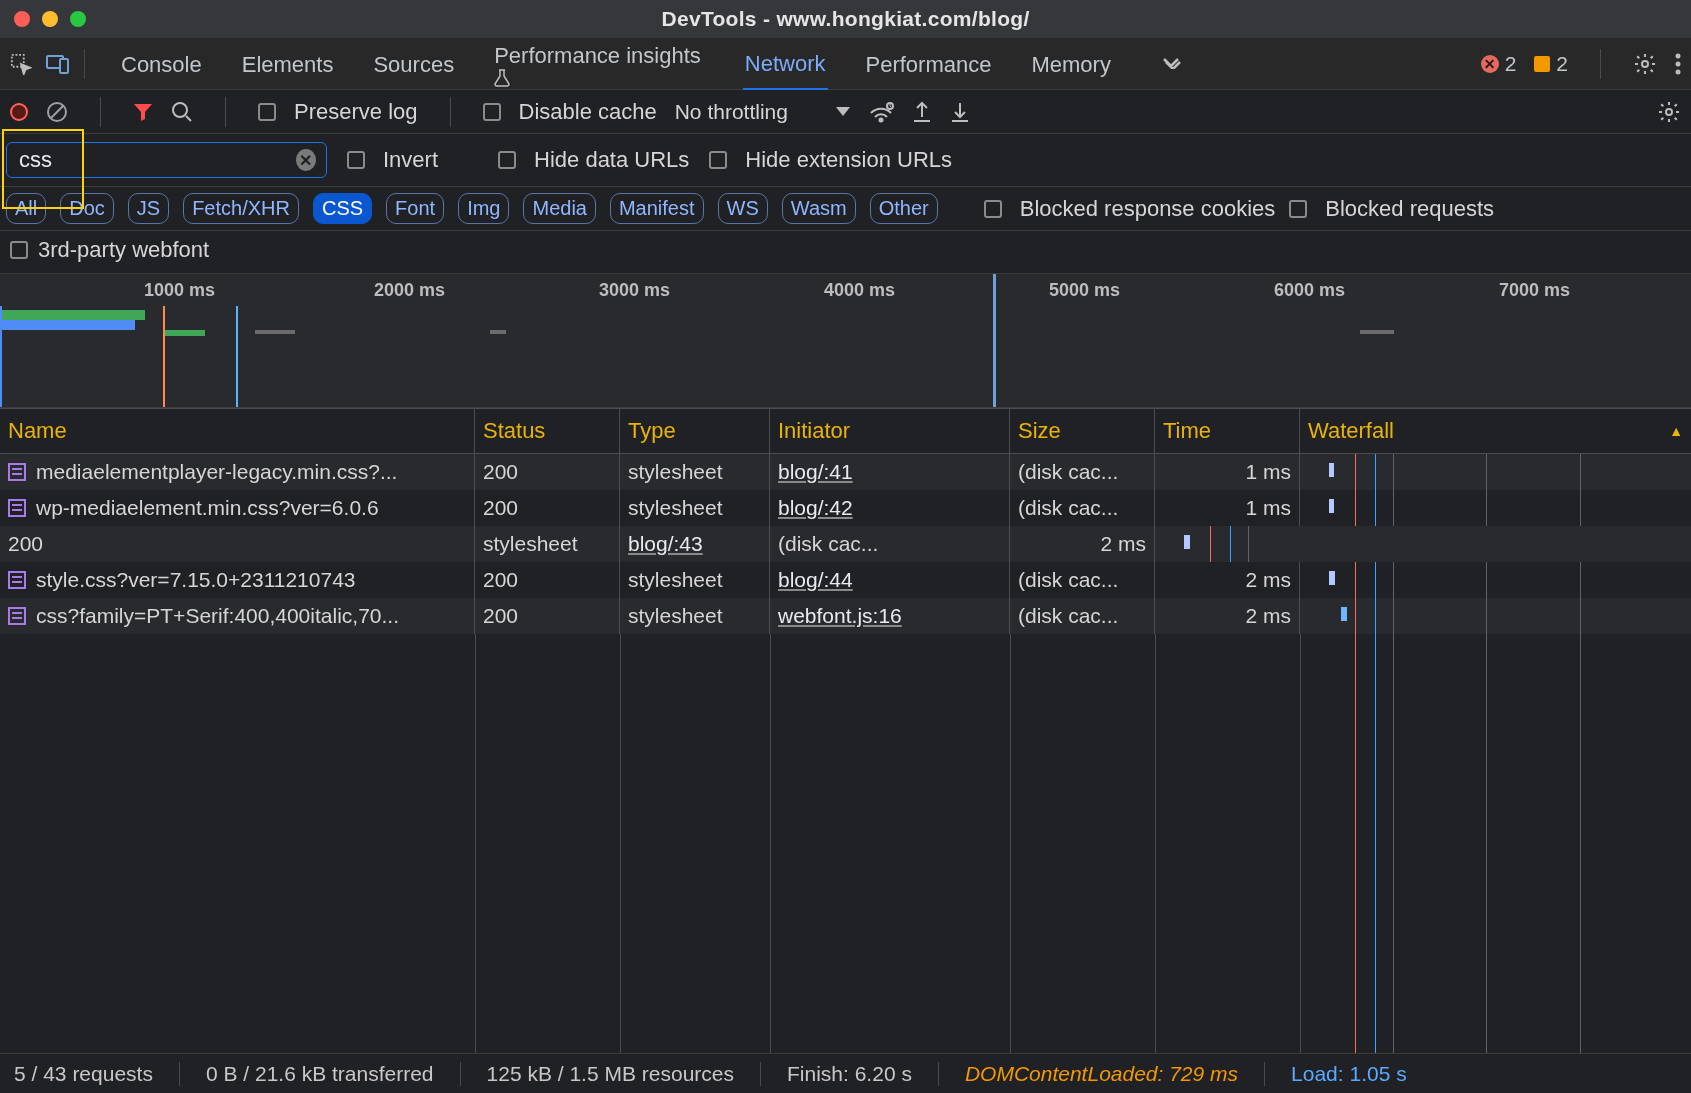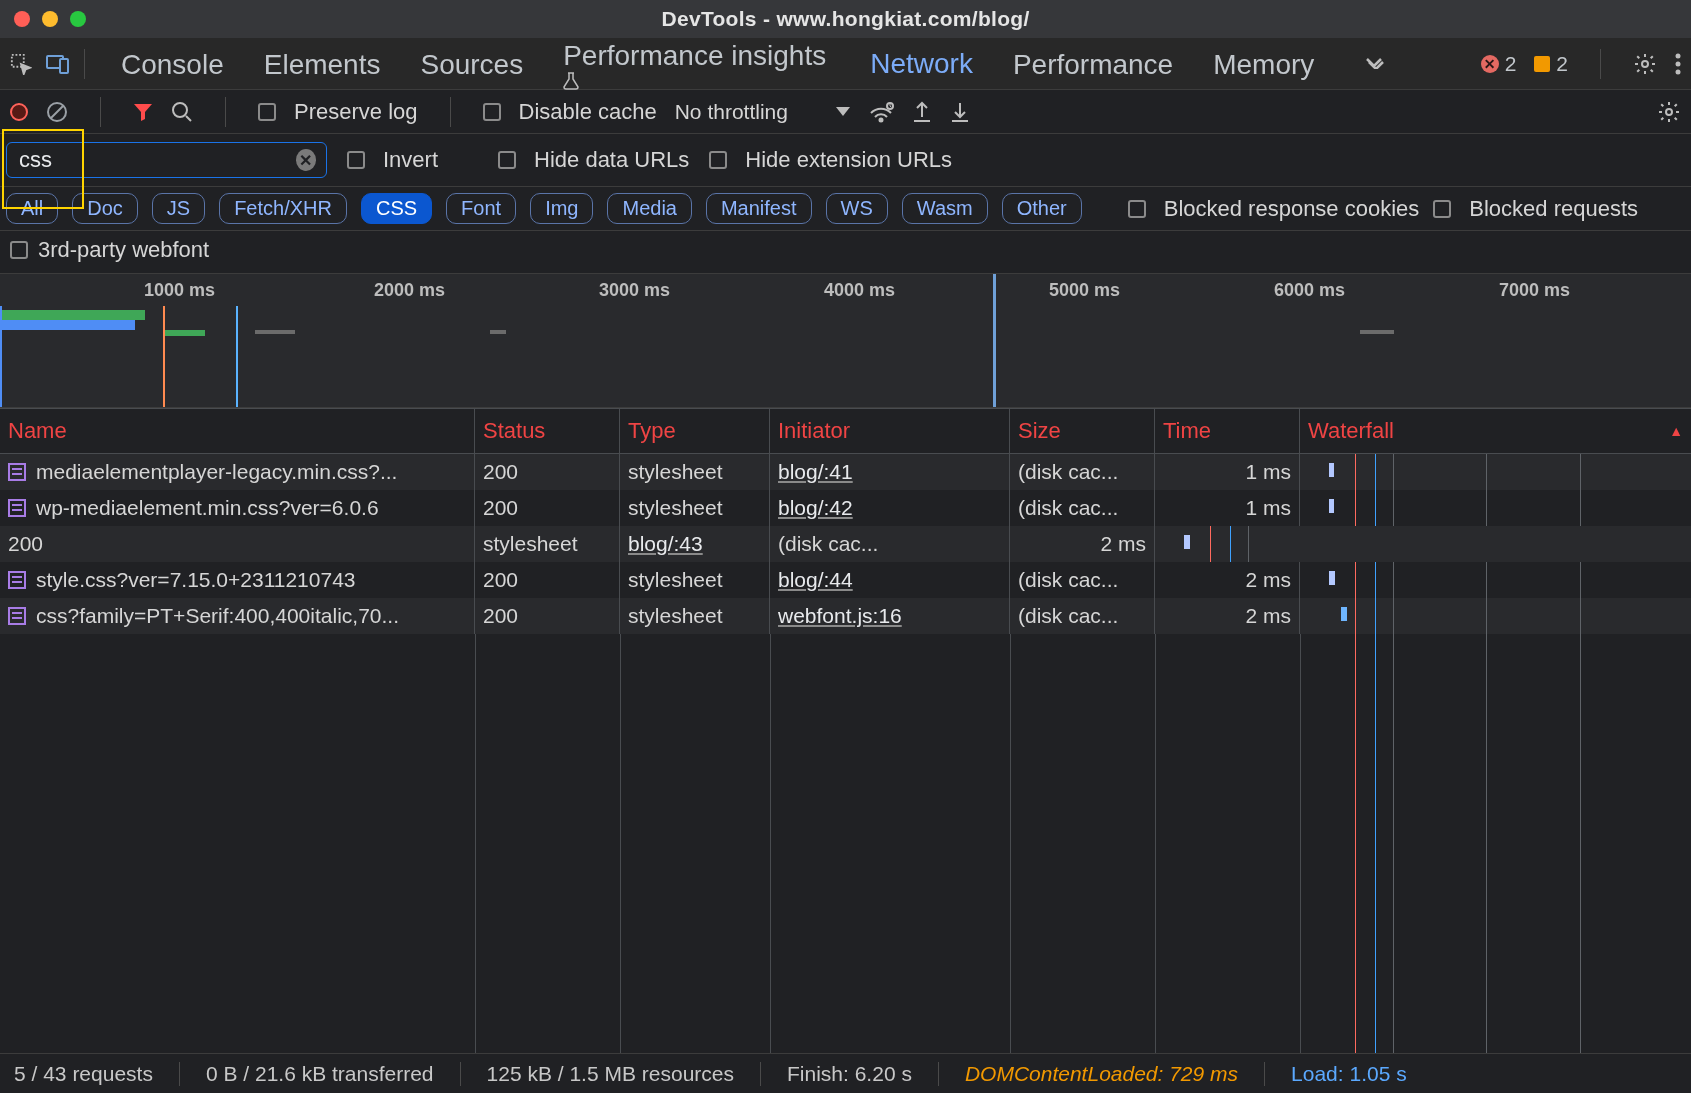--- a/index.html
+++ b/index.html
@@ -29,21 +29,21 @@
   .traffic{display:flex;gap:12px;margin-left:14px;}
   .dot{width:16px;height:16px;border-radius:50%;}
   .dot.red{background:#ff5f57;} .dot.yellow{background:#febc2e;} .dot.green{background:#28c840;}
   .title{position:absolute;left:0;right:0;text-align:center;color:#e5e5e5;font-size:21px;font-weight:600;letter-spacing:.3px;}
   
   .tabbar{height:52px;background:#282828;display:flex;align-items:center;border-bottom:1px solid var(--border2);padding:0 10px;}
   .tabbar .left-icons{display:flex;gap:14px;align-items:center;}
   .iconbtn{display:flex;align-items:center;justify-content:center;color:#9aa0a6;}
   .divider-v{width:1px;height:30px;background:#4a4a4a;margin:0 14px;}
   .tabs{display:flex;gap:36px;margin-left:20px;align-items:center;}
-  .tab{color:#c2c7cc;padding:13px 2px 11px;cursor:pointer;white-space:nowrap;font-size:28px;}
+  .tab{color:#c2c7cc;padding:13px 2px 11px;cursor:pointer;white-space:nowrap;font-size:22px;}
   .tab.active{color:var(--blue);border-bottom:2px solid var(--blue-bright);}
   .tab .beaker{margin-left:4px;}
   .tabbar .right{margin-left:auto;display:flex;align-items:center;gap:18px;}
   .badge-group{display:flex;align-items:center;gap:6px;color:#c2c7cc;}
   .err-icon{width:18px;height:18px;border-radius:50%;background:#e46962;display:inline-flex;align-items:center;justify-content:center;color:#281616;font-weight:bold;font-size:14px;}
   .warn-icon{width:16px;height:16px;background:#f29900;display:inline-block;border-radius:2px;}
   
   .toolbar{height:44px;background:var(--bg);display:flex;align-items:center;padding:0 10px;border-bottom:1px solid var(--border2);gap:18px;}
   .rec{width:18px;height:18px;border-radius:50%;border:2px solid #ff625a;background:#571a15;}
   .chk{appearance:none;width:18px;height:18px;border:2px solid #8b8b8b;border-radius:3px;background:transparent;margin:0;}
@@ -52,36 +52,36 @@
   .throttling{display:flex;align-items:center;gap:10px;color:#d6d6d6;}
   .triangle-down{width:0;height:0;border-left:7px solid transparent;border-right:7px solid transparent;border-top:9px solid #bdbdbd;}
   
   .filterbar{background:var(--bg);display:flex;align-items:center;padding:8px 10px 8px 6px;gap:20px;border-bottom:1px solid var(--border2);position:relative;}
   .filterbox{position:relative;width:321px;height:36px;border:1px solid #1a73e8;border-radius:6px;background:#202124;display:flex;align-items:center;padding:0 10px;}
   .filterbox input{background:transparent;border:none;outline:none;color:#e8eaed;font-size:22px;width:100%;}
   .clear-x{width:22px;height:22px;border-radius:50%;background:#7a7a7a;color:#202124;display:flex;align-items:center;justify-content:center;font-size:16px;font-weight:bold;cursor:pointer;}
   .highlight-box{position:absolute;left:2px;top:129px;width:82px;height:80px;border:2px solid #ffd400;pointer-events:none;}
   
   .chipsbar{background:var(--bg);display:flex;align-items:center;padding:6px 10px 6px 6px;gap:14px;border-bottom:1px solid var(--border2);flex-wrap:wrap;}
-  .chip{border:1px solid #5a74a8;color:#8fb6ff;background:transparent;border-radius:10px;padding:3px 14px;font-size:20px;cursor:pointer;white-space:nowrap;}
+  .chip{border:1px solid #5a74a8;color:#8fb6ff;background:transparent;border-radius:10px;padding:3px 8px;font-size:20px;cursor:pointer;white-space:nowrap;}
   .chip.active{background:#0b57d0;color:#fff;border-color:#0b57d0;}
   
   .row3{background:var(--bg);padding:6px 10px 10px 10px;border-bottom:1px solid var(--border2);display:flex;align-items:center;gap:10px;}
   
   .timeline{height:134px;background:#292a2d;border-bottom:1px solid var(--border2);position:relative;overflow:hidden;}
   .ticks{position:absolute;top:0;left:0;right:0;height:32px;display:flex;color:#bdbdbd;font-size:18px;}
   .tick{position:absolute;top:6px;transform:translateX(-100%);font-weight:bold;}
   .bars-region{position:absolute;top:32px;left:0;right:0;bottom:0;}
   .vline{position:absolute;top:32px;bottom:0;width:2px;}
   .bar{position:absolute;height:10px;}
   
   .grid-wrap{flex:1;display:flex;flex-direction:column;min-height:0;border-top:1px solid var(--border);}
   .grid-head,.grid-row{display:grid;grid-template-columns:475px 145px 150px 240px 145px 145px 1fr;}
   .grid-head{background:var(--bg);border-bottom:1px solid var(--border);}
-  .grid-head .cell{padding:9px 8px;color:#ef4444;border-right:1px solid var(--border);display:flex;align-items:center;font-size:22px;}
+  .grid-head .cell{padding:9px 8px;color:#eab308;border-right:1px solid var(--border);display:flex;align-items:center;font-size:22px;}
   .grid-head .cell:last-child{border-right:none;}
   .sort-ind{margin-left:auto;font-size:14px;}
   .grid-body{flex:1;overflow:auto;background:var(--bg);position:relative;}
   .grid-row .cell{padding:6px 8px;border-right:1px solid var(--border);white-space:nowrap;overflow:hidden;text-overflow:ellipsis;font-size:21px;color:#d6d6d6;}
   .grid-row .cell:last-child{border-right:none;}
   .grid-row{background:var(--bg2);}
   .grid-row.alt{background:var(--bg);}
   .name-cell{display:flex;align-items:center;gap:10px;}
   .css-ico{width:18px;height:18px;border:2px solid #a87ce6;display:inline-block;position:relative;}
   .css-ico::after{content:"";position:absolute;width:10px;height:2px;background:#a87ce6;left:2px;top:3px;box-shadow:0 5px 0 #a87ce6;}

